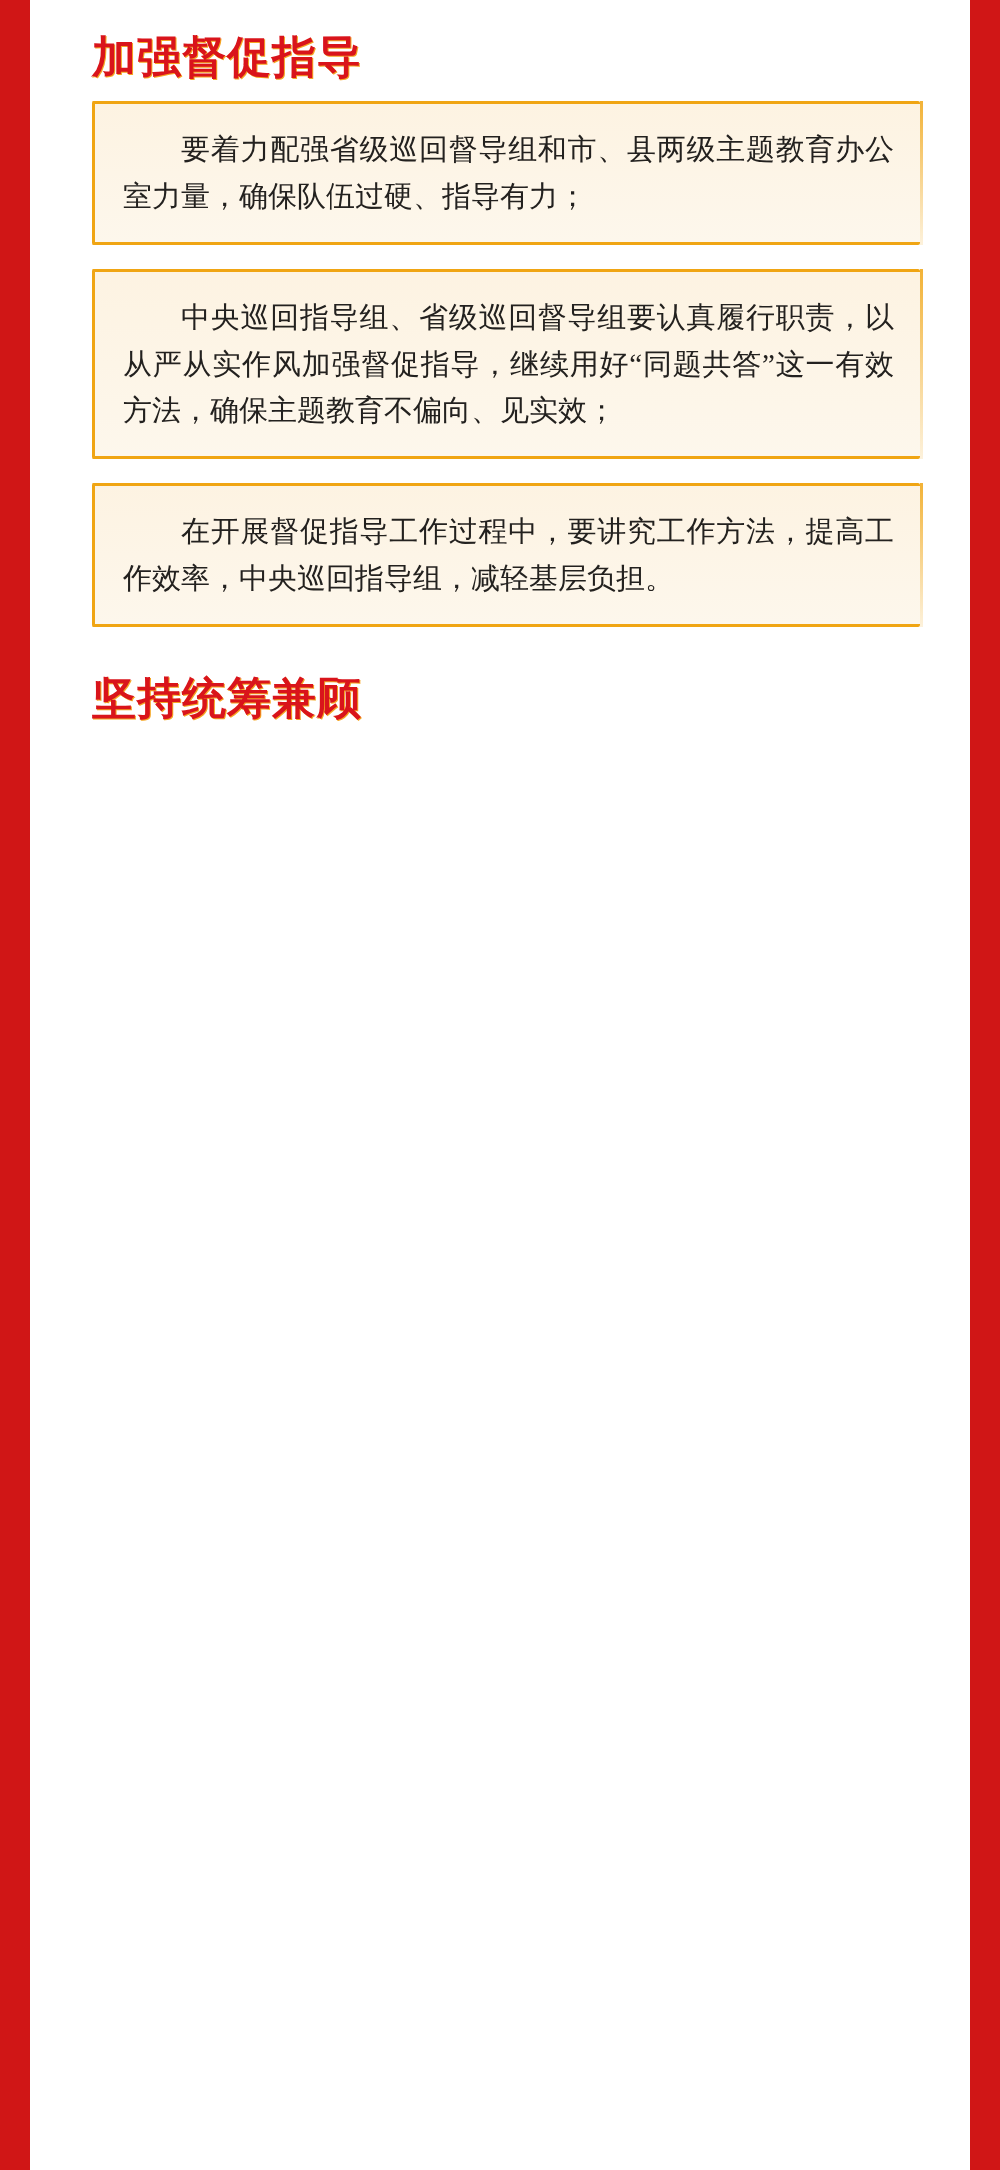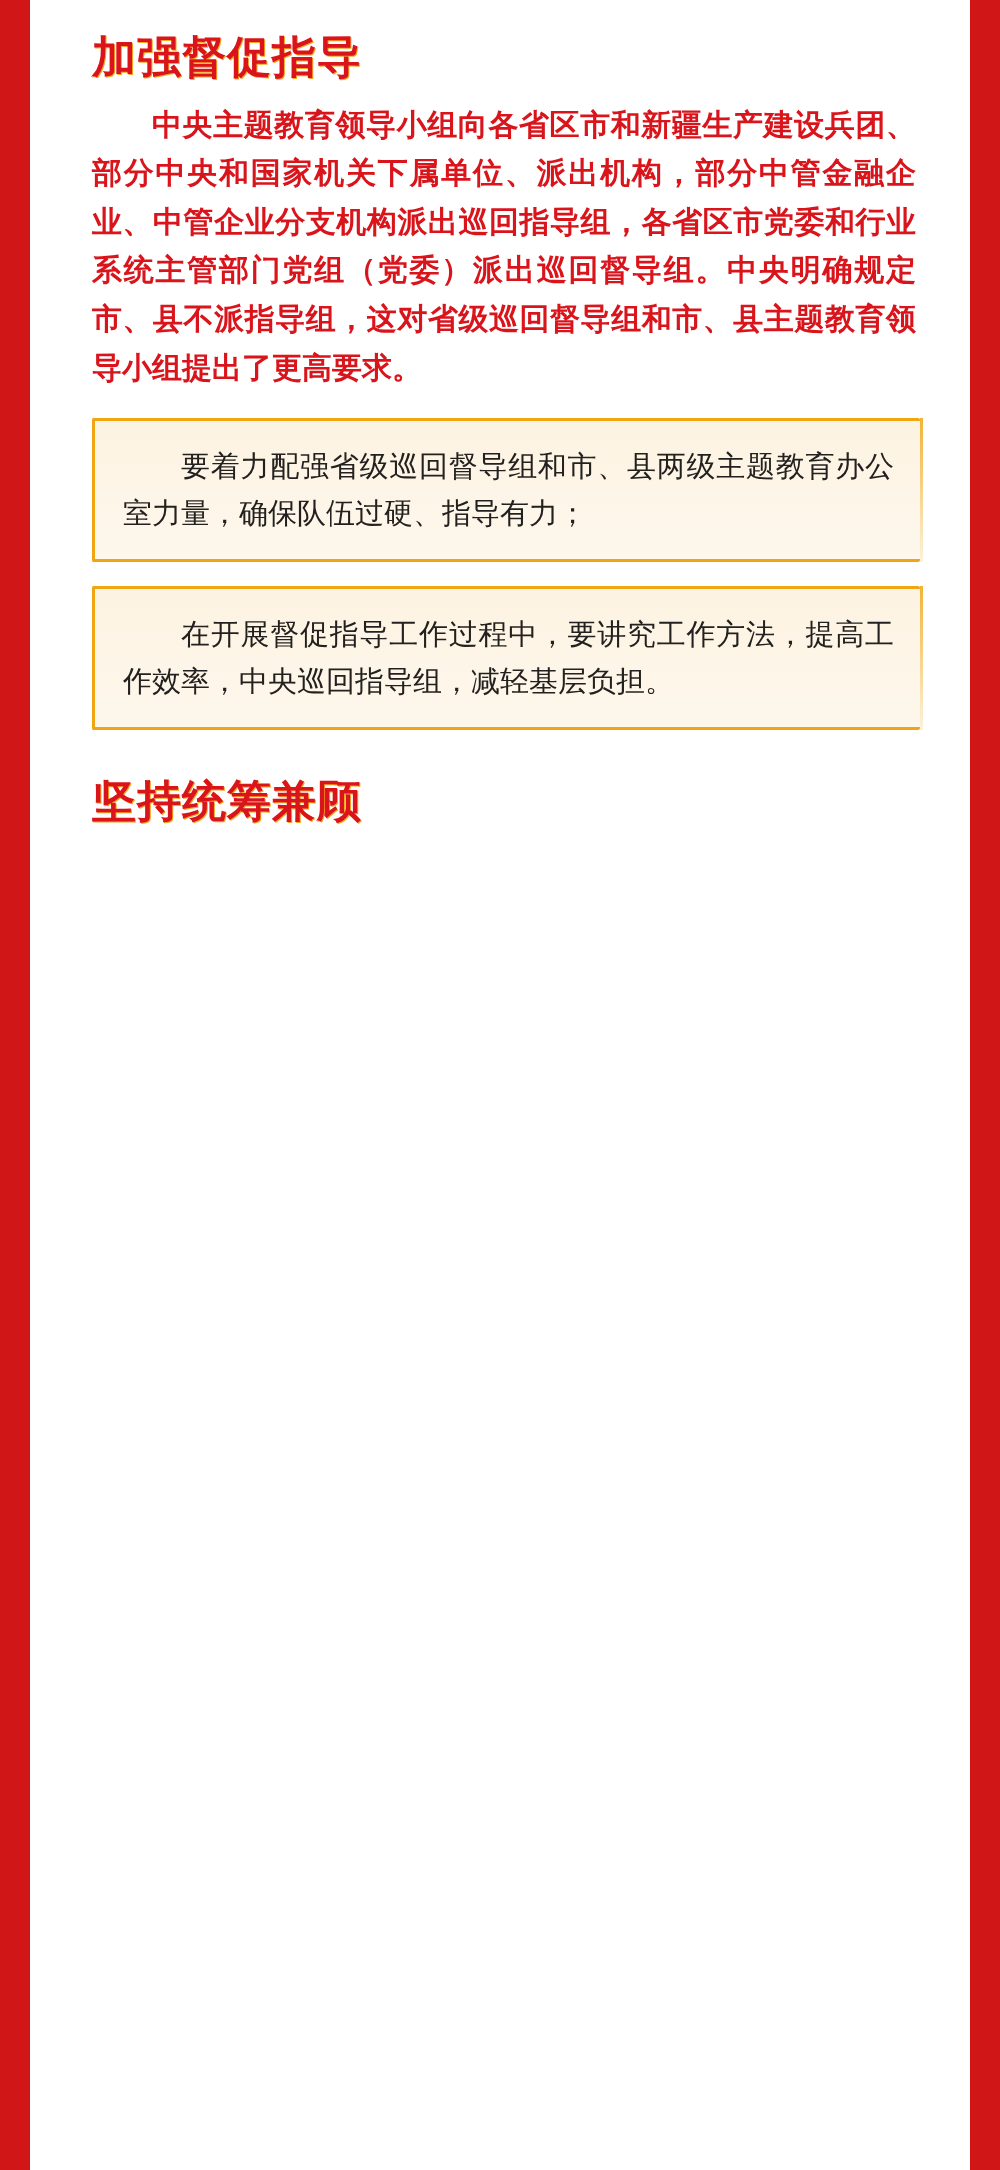--- a/index.html
+++ b/index.html
@@ -104,26 +104,28 @@
 <body>
 
 <div class="poster">
   <div class="rail rail-left"></div>
   <div class="rail rail-right"></div>
 
   <div class="inner">
 
     <h2 class="section-title">加强督促指导</h2>
 
-    <p class="lead">中央主题教育领导小组向各省区市和新疆生产建设兵团、部分中央和国家机关下属单位、派出机构，部分中管金融企业、中管企业分支机构派出巡回指导组，各省区市党委和行业系统主管部门党组（党委）派出巡回督导组。中央明确规定市、县不派指导组，这对省级巡回督导组和市、县主题教育领导小组提出了更高要求。</p>
 
     <div class="card">
       <p>要着力配强省级巡回督导组和市、县两级主题教育办公室力量，确保队伍过硬、指导有力；</p>
     </div>
 
+    <div class="card">
+      <p>中央巡回指导组、省级巡回督导组要认真履行职责，以从严从实作风加强督促指导，继续用好“同题共答”这一有效方法，确保主题教育不偏向、见实效；</p>
+    </div>
 
     <div class="card">
       <p>在开展督促指导工作过程中，要讲究工作方法，提高工作效率，中央巡回指导组，减轻基层负担。</p>
     </div>
 
     <h2 class="section-title second">坚持统筹兼顾</h2>
 
 
 
 

